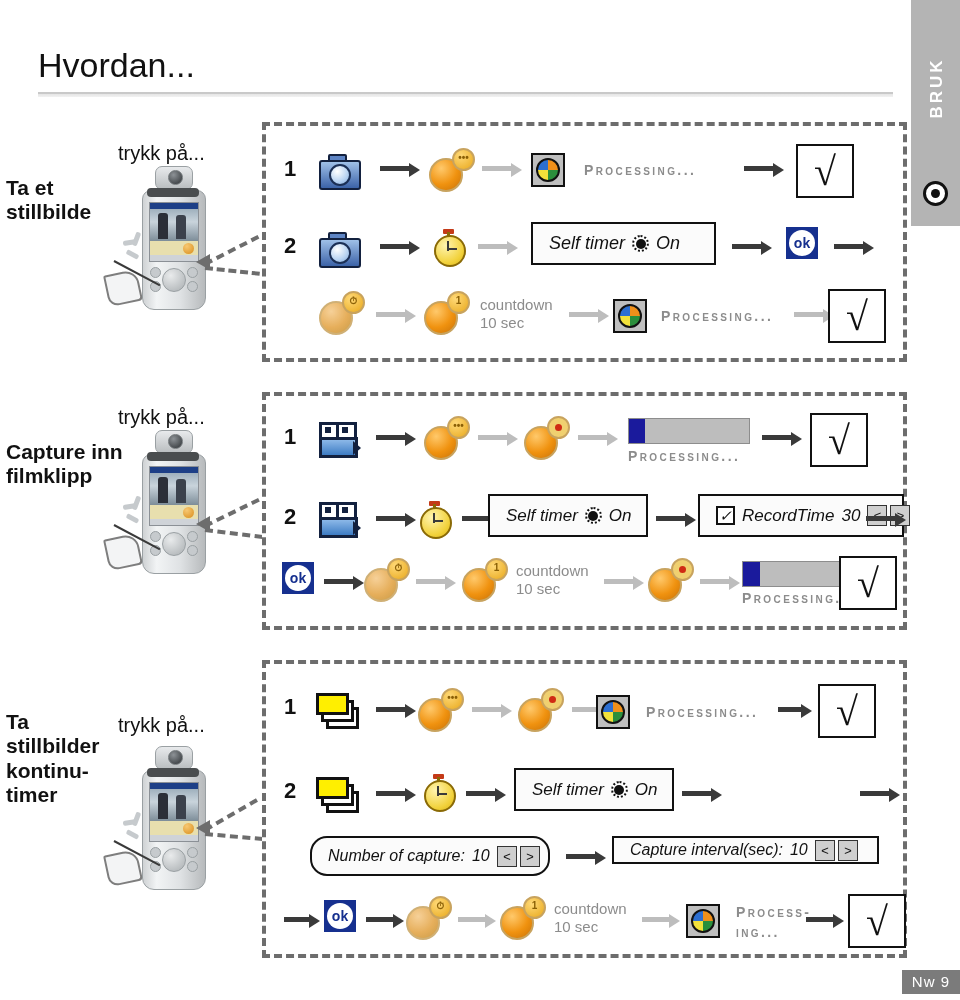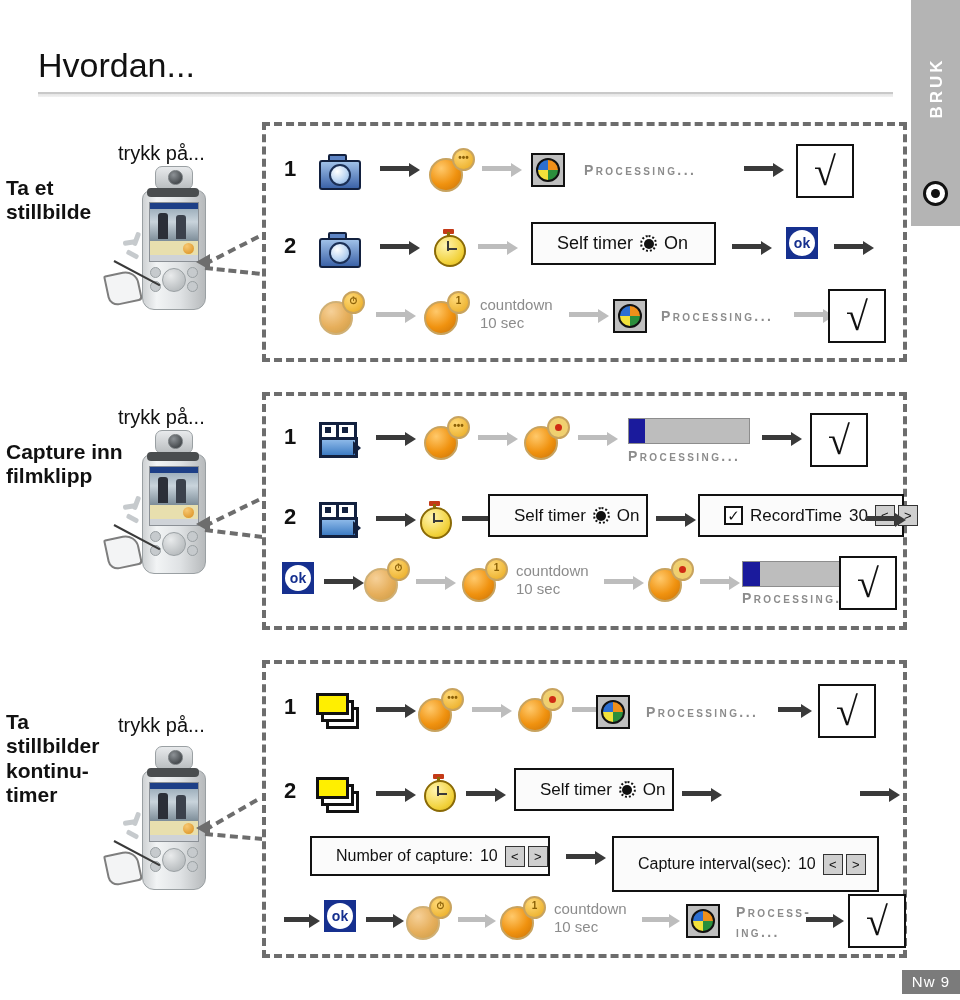--- a/index.html
+++ b/index.html
@@ -254,23 +254,24 @@
     position:absolute;color:#8c8c8c;font-size:14px;letter-spacing:2.4px;
     font-family:"Liberation Sans", sans-serif;font-variant:small-caps;font-weight:bold;
   }
   .countdown{
     position:absolute;color:#8c8c8c;font-size:15px;line-height:1.22;
     font-family:"Liberation Sans", sans-serif;
   }
   
   .dlg{
     position:absolute;border:2px solid #111;background:#fbfbfb;box-sizing:border-box;
-    display:flex;align-items:center;gap:7px;padding:0 24px;
+    display:flex;align-items:center;gap:7px;padding:0 16px;
     font-family:"Liberation Sans", sans-serif;font-size:18px;color:#111;
     white-space:nowrap;
+    font-style:italic;
   }
   .radio{
     width:17px;height:17px;border-radius:50%;border:2px dotted #111;box-sizing:border-box;
     position:relative;flex:0 0 auto;background:#fff;
   }
   .radio::after{
     content:"";position:absolute;left:50%;top:50%;width:10px;height:10px;margin:-5px 0 0 -5px;
     border-radius:50%;background:#111;
   }
   .cbox{
@@ -705,33 +706,33 @@
   </div>
   <div class="arrow dark" style="left:416px;top:124px;width:40px;">
     <div class="shaft" style="width:29px;"></div>
       <div class="head" style="left:29px;"></div>
   </div>
   <div class="arrow dark" style="left:594px;top:124px;width:40px;">
     <div class="shaft" style="width:29px;"></div>
       <div class="head" style="left:29px;"></div>
   </div>
 
-  <div class="dlg" style="left:44px;top:172px;width:240px;height:40px;font-size:16px;">
+  <div class="dlg" style="left:44px;top:172px;width:240px;height:40px;font-size:16px;border-radius:17px;">
     <span>Number of capture:</span>
     <span>10</span>
     <span class="spin">
       <span>&lt;</span>
       <span>&gt;</span>
     </span>
   </div>
   <div class="arrow dark" style="left:300px;top:187px;width:40px;">
     <div class="shaft" style="width:29px;"></div>
       <div class="head" style="left:29px;"></div>
   </div>
-  <div class="dlg" style="left:346px;top:172px;width:267px;height:56px;font-size:16px;">
+  <div class="dlg" style="left:346px;top:172px;width:267px;height:28px;font-size:16px;">
     <span>Capture interval(sec):</span>
     <span>10</span>
     <span class="spin">
       <span>&lt;</span>
       <span>&gt;</span>
     </span>
   </div>
 
   <div class="arrow dark" style="left:18px;top:250px;width:36px;">
     <div class="shaft" style="width:25px;"></div>

